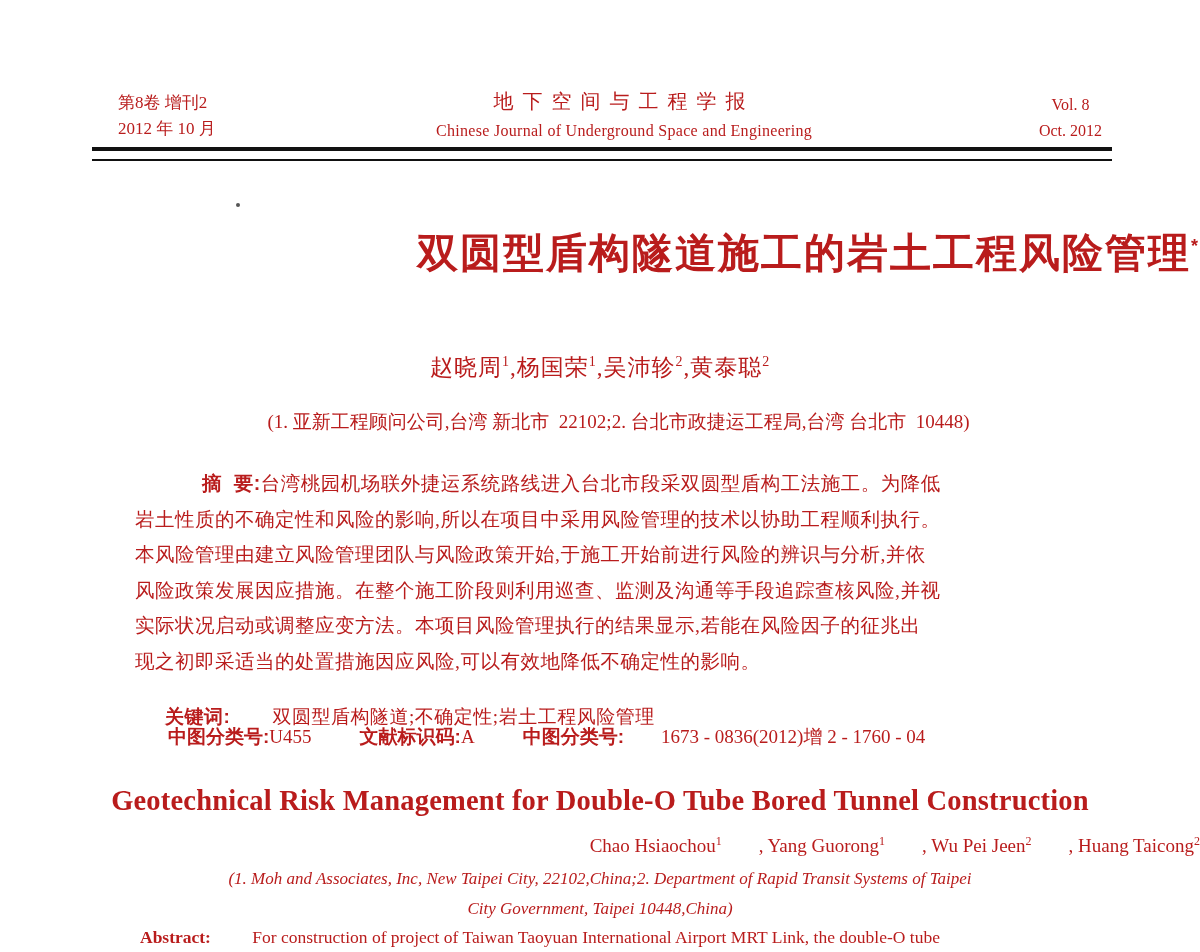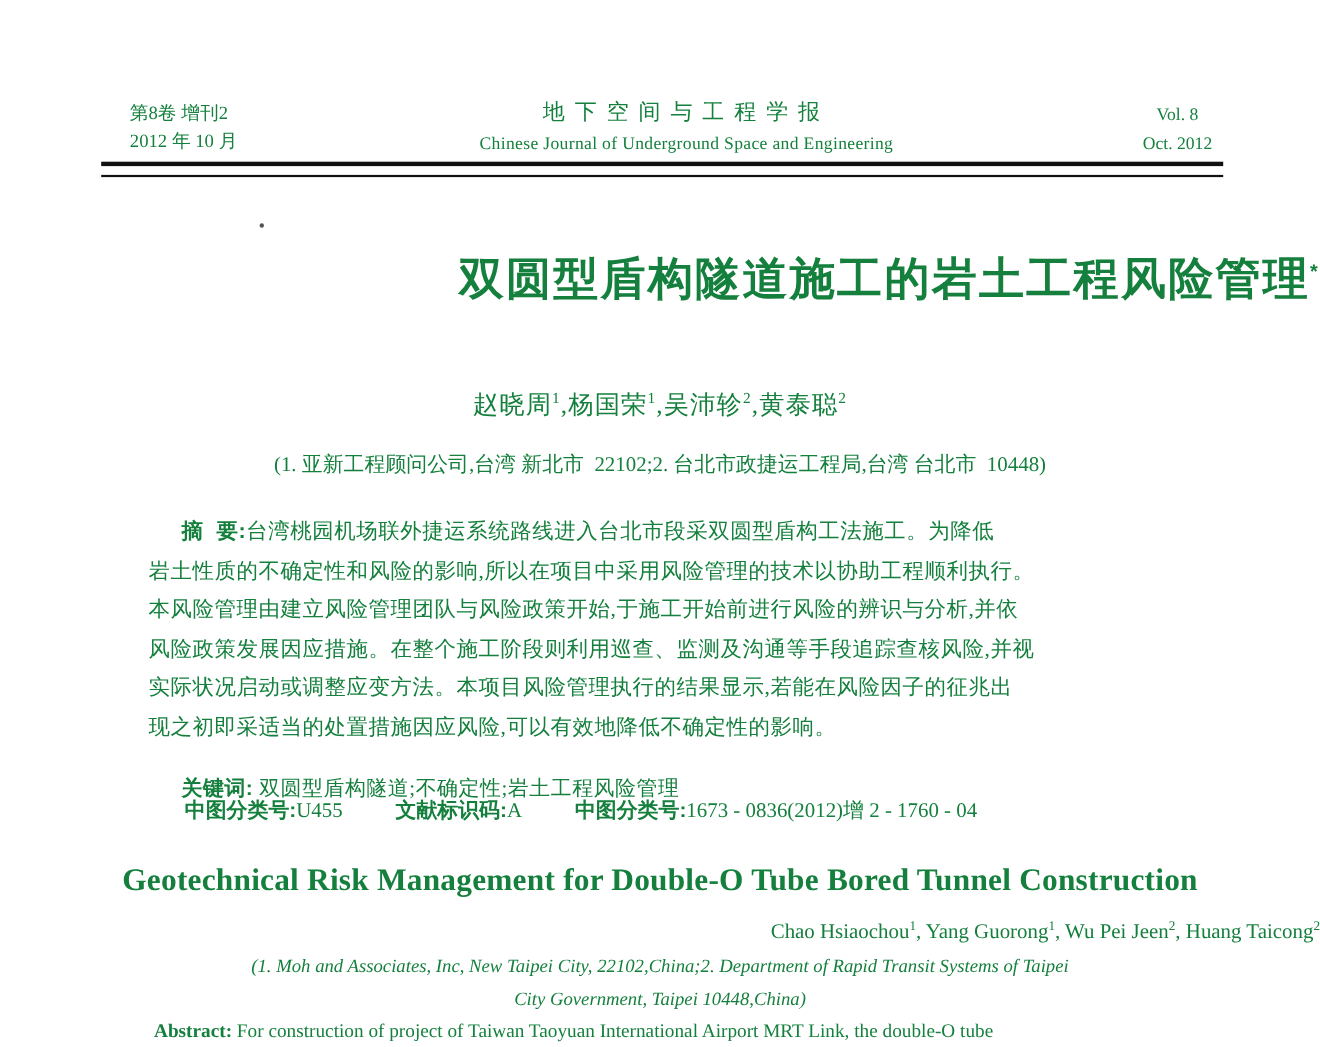--- a/index.html
+++ b/index.html
@@ -1,25 +1,25 @@
 <!DOCTYPE html>
 <html><head>
 <meta charset="utf-8">
 <style>
   html, body { margin: 0; padding: 0; background: #e8e8e8; }
   .page {
     position: relative;
     width: 1200px;
     height: 952px;
     background: #ffffff;
-    color: #15803d;
+    color: #b91c1c;
     font-family: "Liberation Serif", "DejaVu Serif", serif;
     overflow: hidden;
   }
-  .pre { white-space: pre-wrap; }
+  .pre { white-space: pre-wrap; padding-left: 37px; }
 
   
   .hdr-left {
     position: absolute; left: 118px; top: 90px;
     font-size: 17px; line-height: 26px;
   }
   .hdr-center {
     position: absolute; left: 0; right: 0; top: 88px;
     text-align: center;
     padding-left: 48px;

